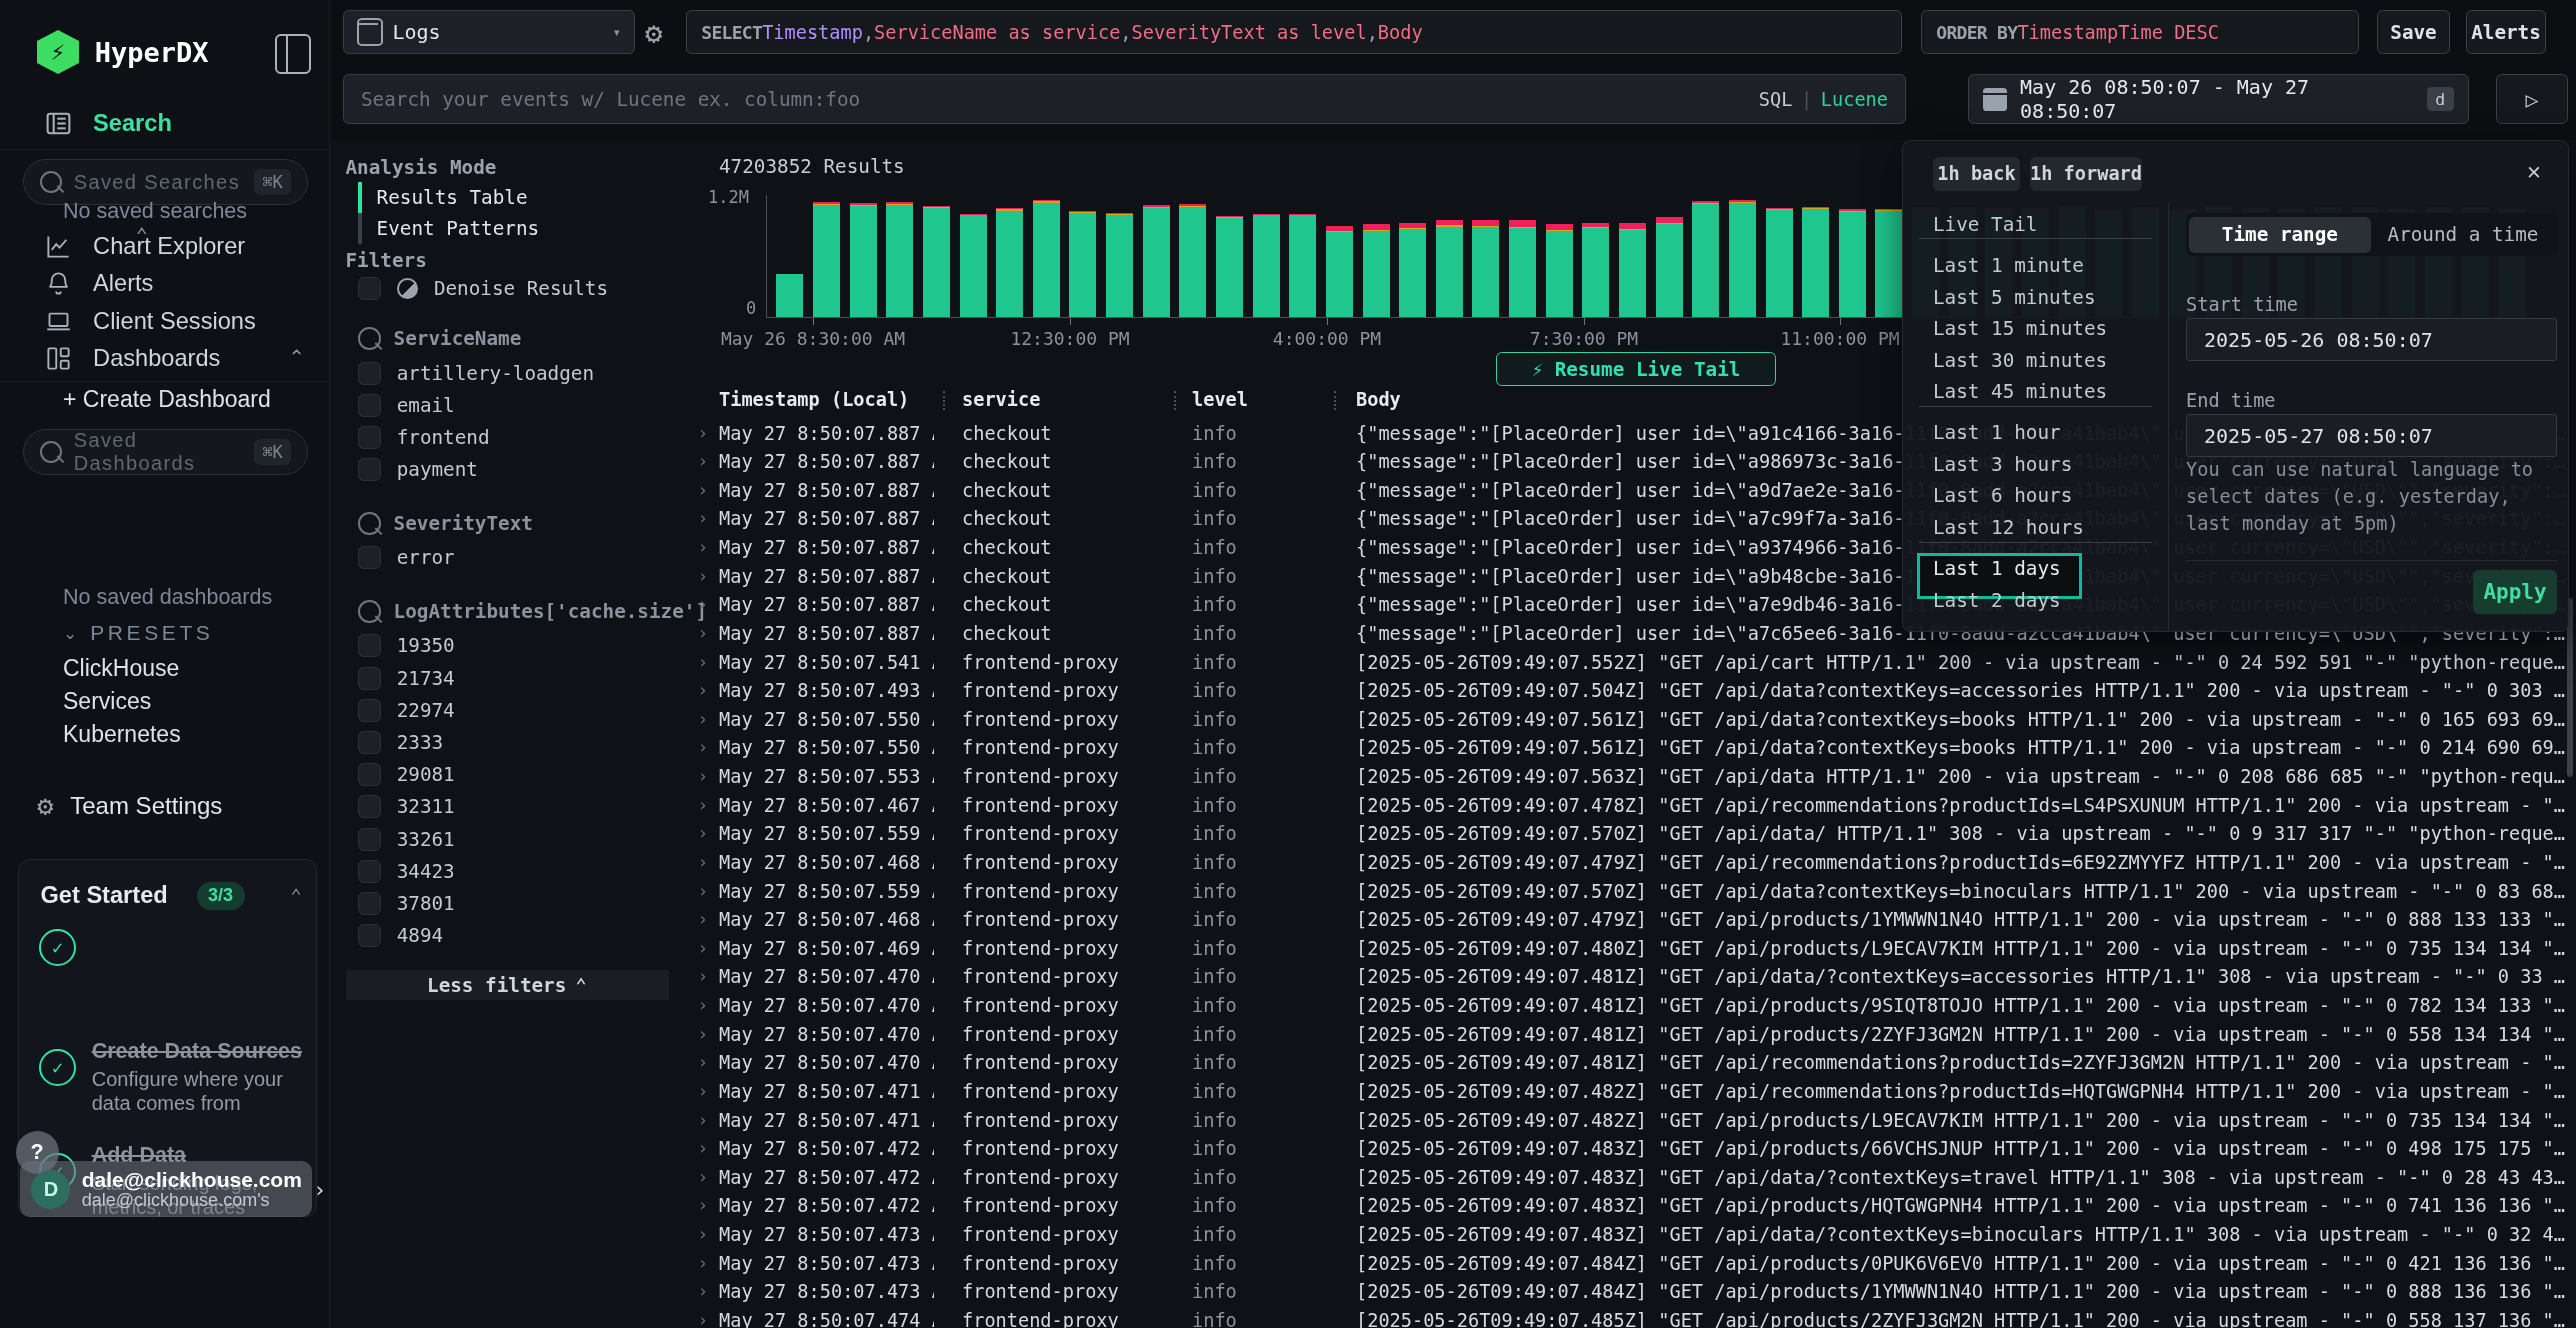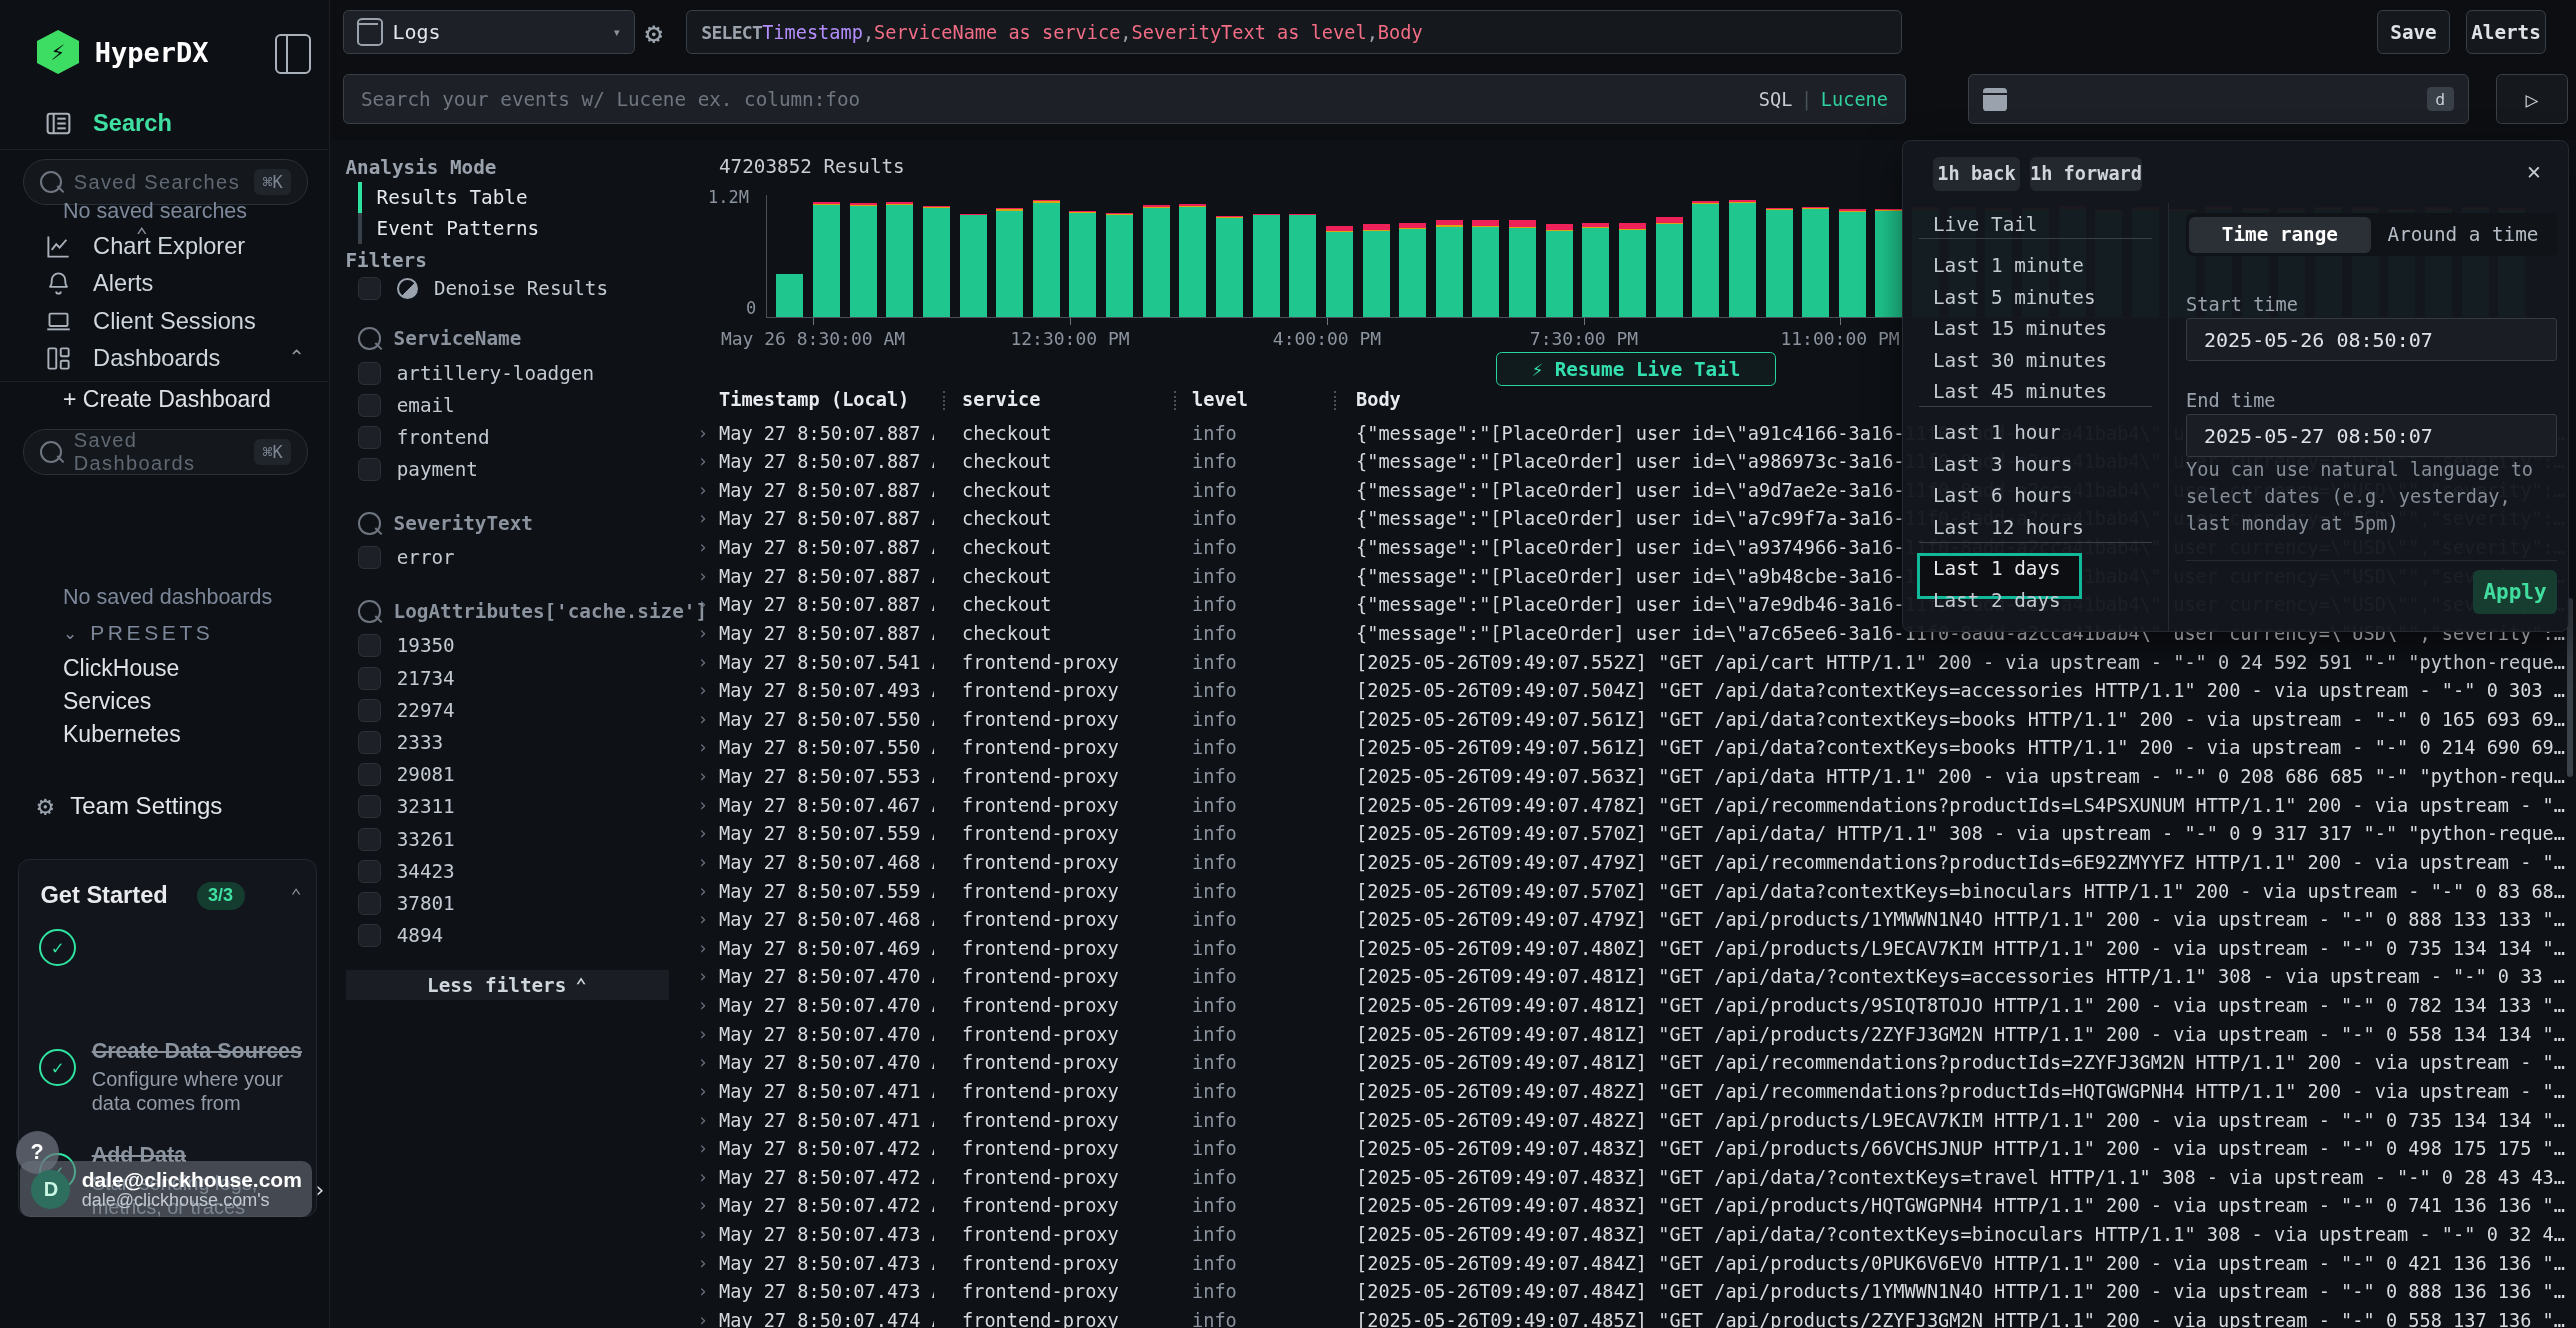--- a/index.html
+++ b/index.html
@@ -158,33 +158,38 @@
     <div id="sql-box" class="ctl">
         <span class="kw">SELECT </span>
         <span class="tok-purple">Timestamp</span>
         <span class="tok-dim">, </span>
         <span class="tok-red">ServiceName as service</span>
         <span class="tok-dim">, </span>
         <span class="tok-red">SeverityText as level</span>
         <span class="tok-dim">, </span>
         <span class="tok-red">Body</span>
       </div>
+    <div id="order-box" class="ctl">
+        <span class="kw">ORDER BY </span>
+        <span class="tok-red">TimestampTime DESC</span>
+      </div>
     <div id="save-btn" class="btn">Save</div>
     <div id="alerts-btn" class="btn">Alerts</div>
 
     <div id="search-box" class="ctl">
       <span id="search-ph">Search your events w/ Lucene ex. column:foo</span>
       <span id="search-modes">
         <span id="mode-sql">SQL</span>
         <span class="mode-sep">|</span>
         <span id="mode-lucene">Lucene</span>
       </span>
     </div>
     <div id="date-box" class="ctl">
       <span class="cal"></span>
+      <span>May 26 08:50:07 - May 27 08:50:07</span>
       <span id="date-d-badge">d</span>
     </div>
     <div id="go-btn" class="btn">▷</div>
   </div>
 
   <div id="sidebar" class="abs">
     <div id="brand" class="abs">
       <span id="hex">⚡</span>
       <span id="brand-name">HyperDX</span>
     </div>

